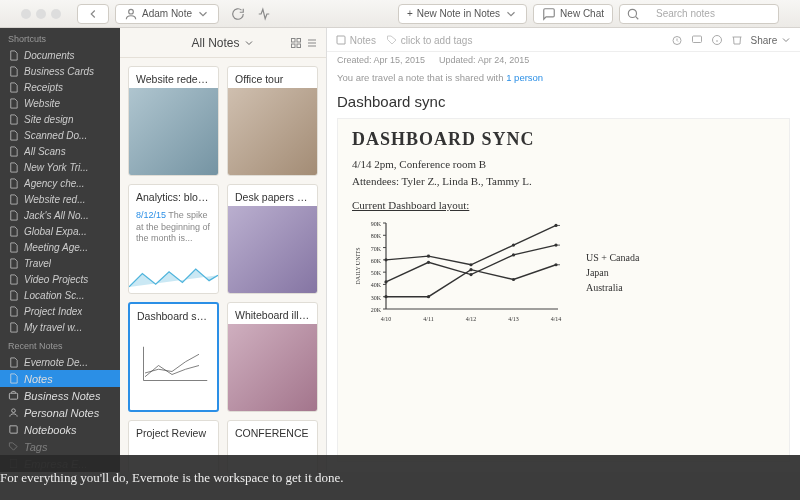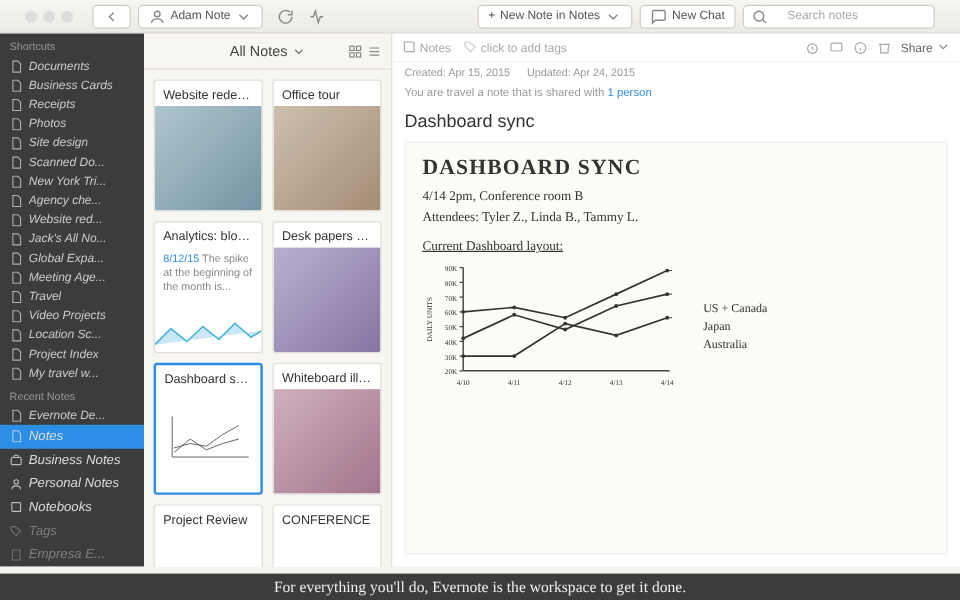--- a/index.html
+++ b/index.html
@@ -91,23 +91,23 @@
   color:#333; margin-bottom:6px;
 }
 .hand { font-family:"Comic Sans MS", cursive; font-size:11px; color:#333; line-height:1.5;}
 .hand-sub { font-family:"Comic Sans MS", cursive; font-size:11px; color:#333;
   text-decoration:underline; margin:10px 0 6px;}
 .chartwrap { display:flex; gap:24px; align-items:center; margin-top:2px;}
 .sketch {
   width:210px; height:110px; position:relative;
 }
 .overlay {
-  position:absolute; left:0; right:0; bottom:0; height:22px;
+  position:absolute; left:0; right:0; bottom:0; height:45px;
   background:rgba(40,40,40,.9); color:#eee; font-size:13px;
-  display:flex; align-items:center; justify-content:center;
+  display:flex; align-items:center; 
   font-family: Georgia, serif;
 }
 svg { display:block; }
 .mini-icon { width:12px; height:12px; }
 .dim { opacity:.4; }
 .lbl { white-space:nowrap; overflow:hidden; text-overflow:ellipsis;}
 </style>
 </head>
 <body>
 
@@ -182,33 +182,39 @@
         <div class="sb-item">
           <svg class="sb-icon" viewBox="0 0 24 24" fill="none" stroke="currentColor" stroke-width="2">
             <path d="M6 2h9l5 5v15H6z"></path>
           </svg>
           <span class="lbl">Receipts</span>
         </div>
         <div class="sb-item">
           <svg class="sb-icon" viewBox="0 0 24 24" fill="none" stroke="currentColor" stroke-width="2">
             <path d="M6 2h9l5 5v15H6z"></path>
           </svg>
-          <span class="lbl">Photos</span>
+          <span class="lbl">Website</span>
         </div>
         <div class="sb-item">
           <svg class="sb-icon" viewBox="0 0 24 24" fill="none" stroke="currentColor" stroke-width="2">
             <path d="M6 2h9l5 5v15H6z"></path>
           </svg>
           <span class="lbl">Site design</span>
         </div>
         <div class="sb-item">
           <svg class="sb-icon" viewBox="0 0 24 24" fill="none" stroke="currentColor" stroke-width="2">
             <path d="M6 2h9l5 5v15H6z"></path>
           </svg>
           <span class="lbl">Scanned Do...</span>
+        </div>
+        <div class="sb-item">
+          <svg class="sb-icon" viewBox="0 0 24 24" fill="none" stroke="currentColor" stroke-width="2">
+            <path d="M6 2h9l5 5v15H6z"></path>
+          </svg>
+          <span class="lbl">All Scans</span>
         </div>
         <div class="sb-item">
           <svg class="sb-icon" viewBox="0 0 24 24" fill="none" stroke="currentColor" stroke-width="2">
             <path d="M6 2h9l5 5v15H6z"></path>
           </svg>
           <span class="lbl">New York Tri...</span>
         </div>
         <div class="sb-item">
           <svg class="sb-icon" viewBox="0 0 24 24" fill="none" stroke="currentColor" stroke-width="2">
             <path d="M6 2h9l5 5v15H6z"></path>

